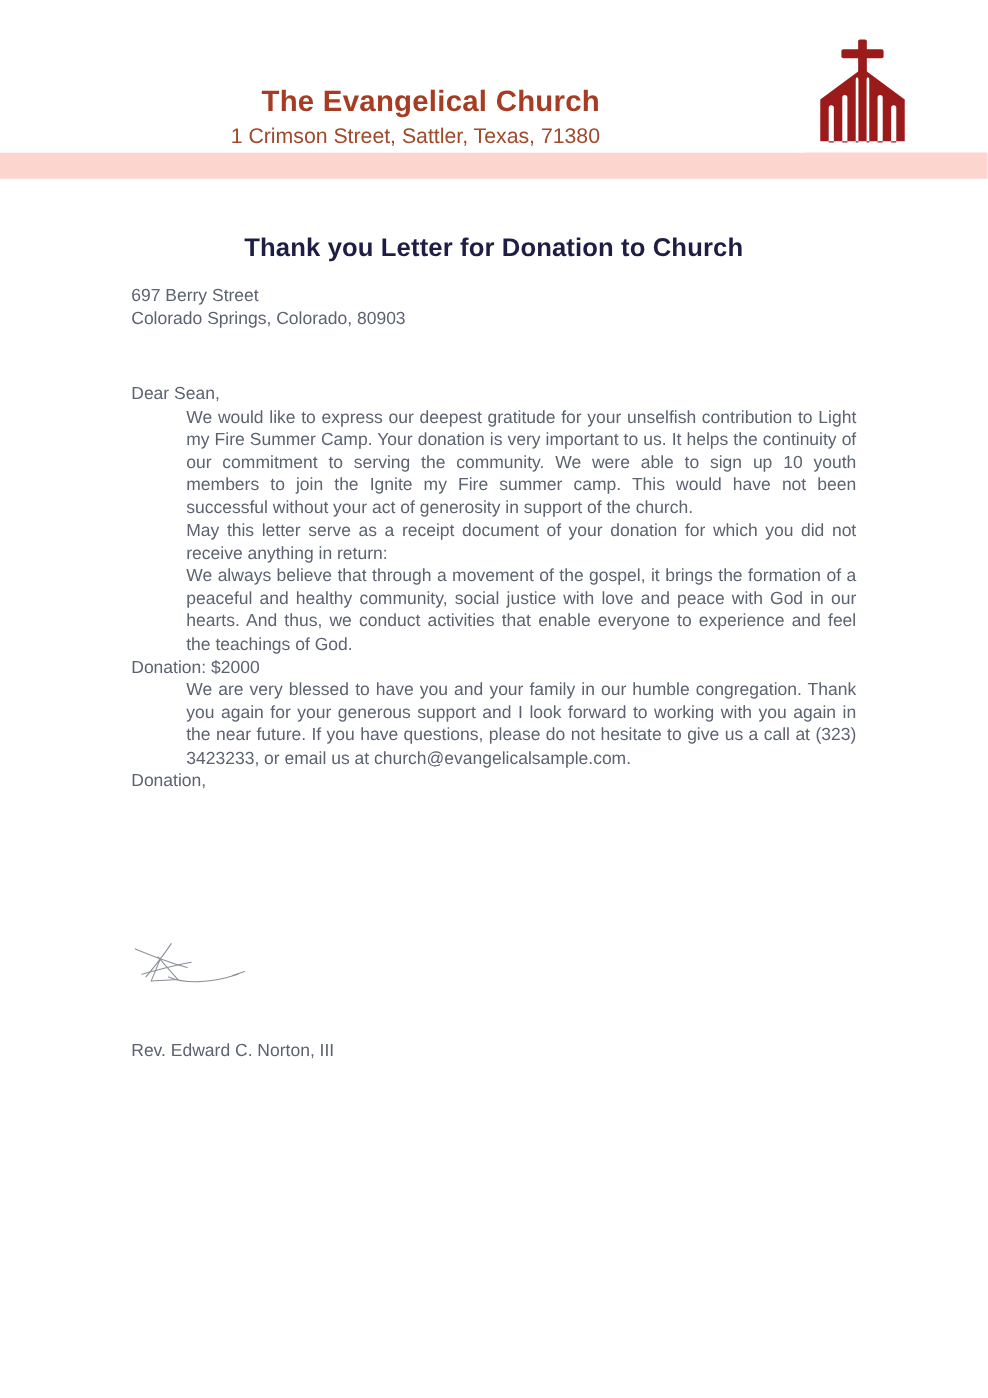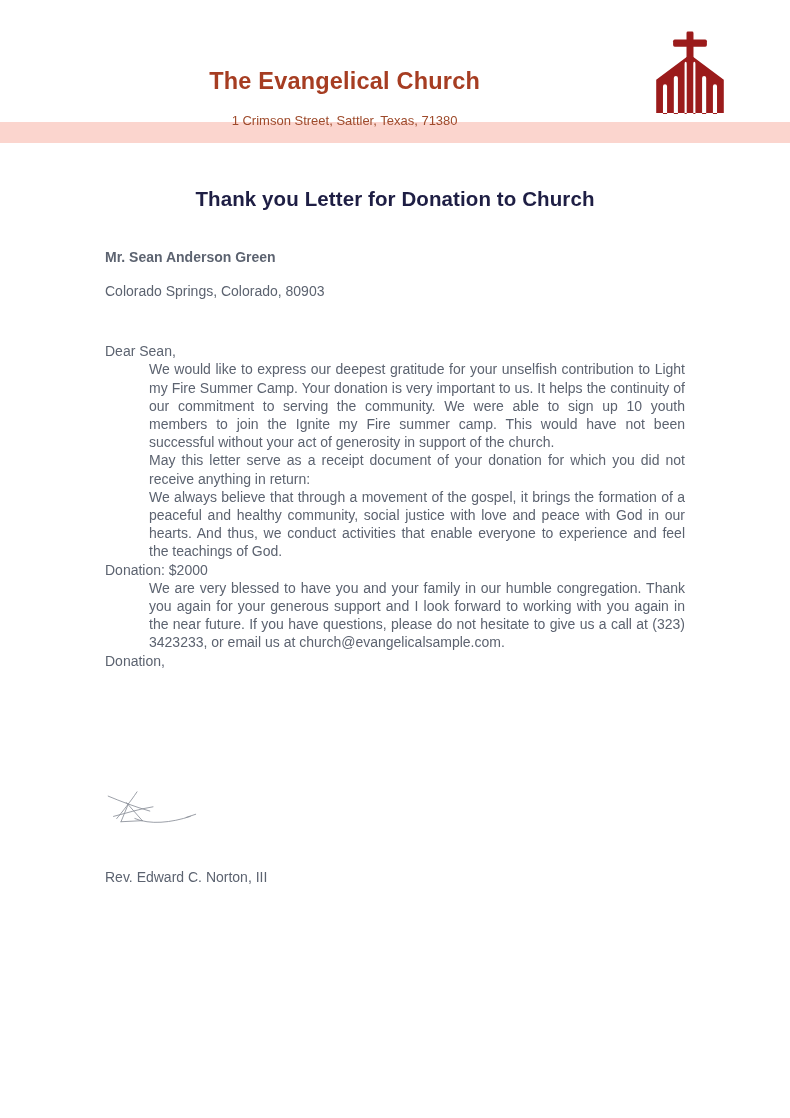--- a/index.html
+++ b/index.html
@@ -16,21 +16,21 @@
   .letterhead { position: relative; height: 122px; background: #ffffff; }
   .head-text {
     position: absolute; right: 164px; top: 68px;
     text-align: right; white-space: nowrap;
   }
   .org-name {
     font-size: 23.5px; font-weight: 700; color: #a63d22;
     letter-spacing: 0.2px; line-height: 26px;
   }
   .org-address {
-    font-size: 13px; color: #9e4a2b; line-height: 17px; margin-top: 18px; text-align: center;
+    font-size: 17px; color: #9e4a2b; line-height: 17px; margin-top: 6px;
   }
   .logo { position: absolute; left: 656px; top: 31px; }
 
   .accent-band { width: 790px; height: 21px; background: #fbd5ce; }
 
   
   .content { width: 580px; margin: 0 auto 0 105px; color: #5c6370; }
   .letter-title {
     margin-top: 44px; text-align: center;
     font-size: 20.5px; font-weight: 700; color: #1e1e44;
@@ -78,23 +78,23 @@
       </svg>
     </div>
   </header>
 
   <div class="accent-band"></div>
 
   <main class="content">
     <h1 class="letter-title">Thank you Letter for Donation to Church</h1>
 
 
-    <p class="recipient-name">Mr. Sean Anderson Green</p>
 
     <div class="recipient-address">
+      <div>697 Berry Street</div>
       <div>Colorado Springs, Colorado, 80903</div>
     </div>
 
     <div class="body-text">
       <p>Dear Sean,</p>
       <p class="just">We would like to express our deepest gratitude for your unselfish contribution to Light my Fire Summer Camp. Your donation is very important to us. It helps the continuity of our commitment to serving the community. We were able to sign up 10 youth members to join the Ignite my Fire summer camp. This would have not been successful without your act of generosity in support of the church.</p>
       <p class="just">May this letter serve as a receipt document of your donation for which you did not receive anything in return:</p>
       <p class="just">We always believe that through a movement of the gospel, it brings the formation of a peaceful and healthy community, social justice with love and peace with God in our hearts. And thus, we conduct activities that enable everyone to experience and feel the teachings of God.</p>
       <p>Donation: $2000</p>
       <p class="just">We are very blessed to have you and your family in our humble congregation. Thank you again for your generous support and I look forward to working with you again in the near future. If you have questions, please do not hesitate to give us a call at (323) 3423233, or email us at church@evangelicalsample.com.</p>

